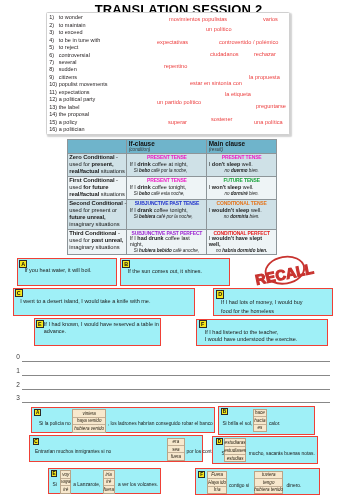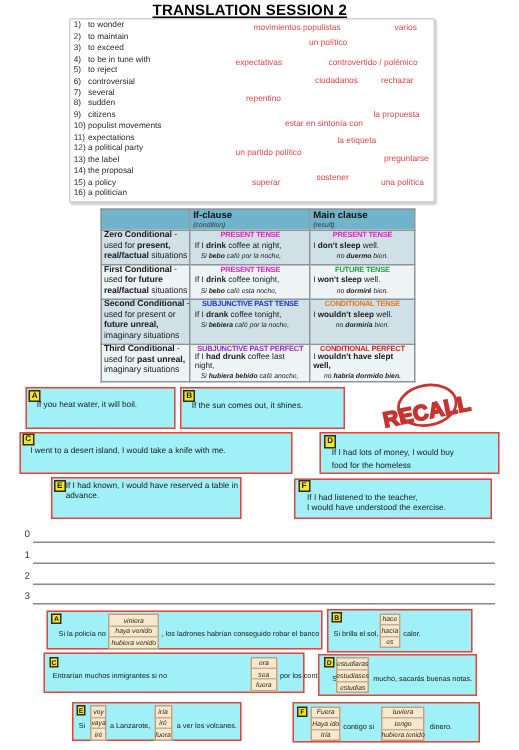--- a/index.html
+++ b/index.html
@@ -1,20 +1,20 @@
 <!DOCTYPE html>
 <html><head>
 <meta charset="utf-8">
 <style>
   html,body{margin:0;padding:0;}
   body{width:346px;height:500px;background:#fff;font-family:"Liberation Sans",sans-serif;overflow:hidden;position:relative;}
   .pg{position:absolute;inset:0;}
 
   
-  #title{position:absolute;left:0;top:2.3px;width:333px;text-align:center;font-size:10px;
+  #title{position:absolute;left:12px;top:2.3px;width:333px;text-align:center;font-size:13px;
          font-weight:bold;letter-spacing:.15px;color:#000;text-decoration:underline;}
 
   
   #vocabbox{position:absolute;left:46.2px;top:12.3px;width:244.3px;height:123.2px;
             border:0.8px solid #d0d0d0;box-sizing:border-box;background:#fff;border-radius:1.5px;
             box-shadow:1.1px 1.1px 1.4px rgba(0,0,0,0.18);}
   #vocablist{position:absolute;left:2px;top:0.9px;width:90px;}
   .vrow{display:flex;height:7.47px;line-height:7.47px;font-size:5.5px;color:#231f20;}
   .vnum{width:9.5px;text-align:left;flex:none;}
   .vtxt{flex:1;}

